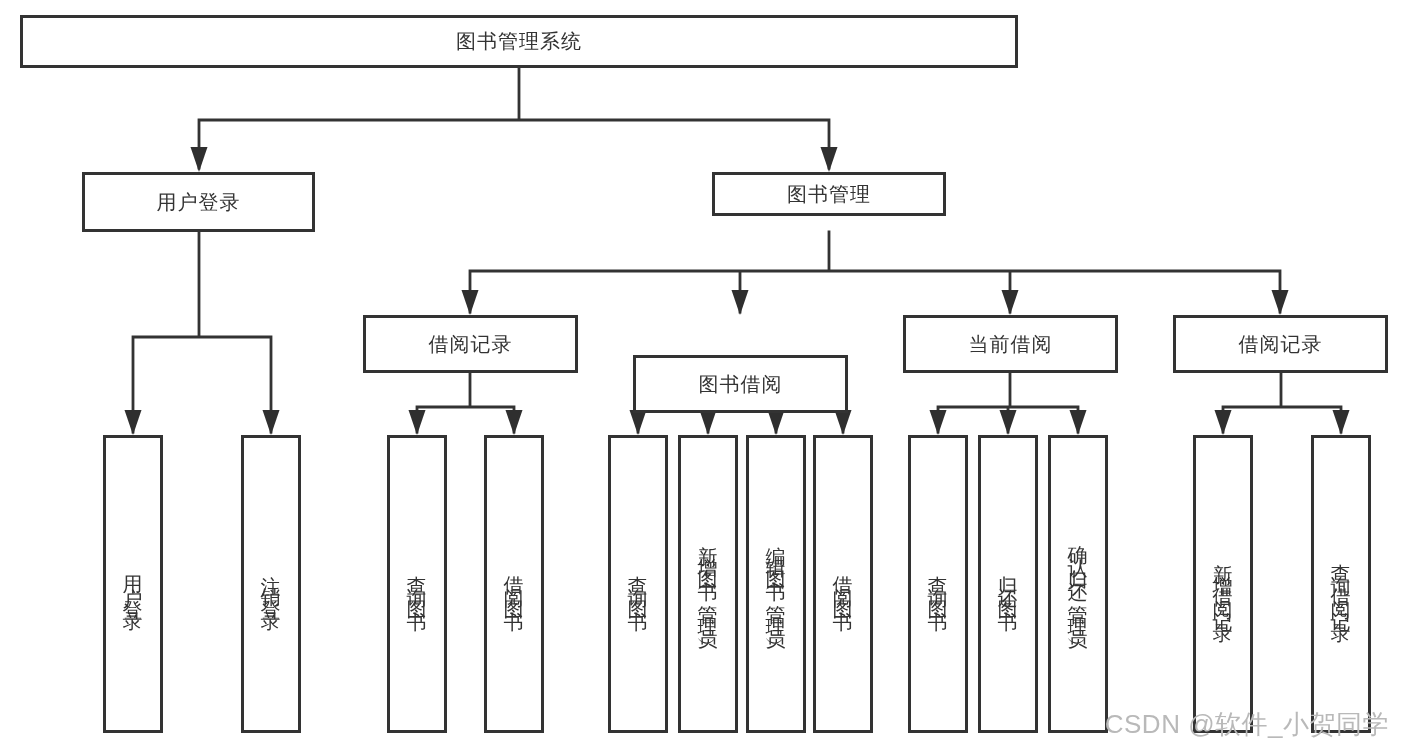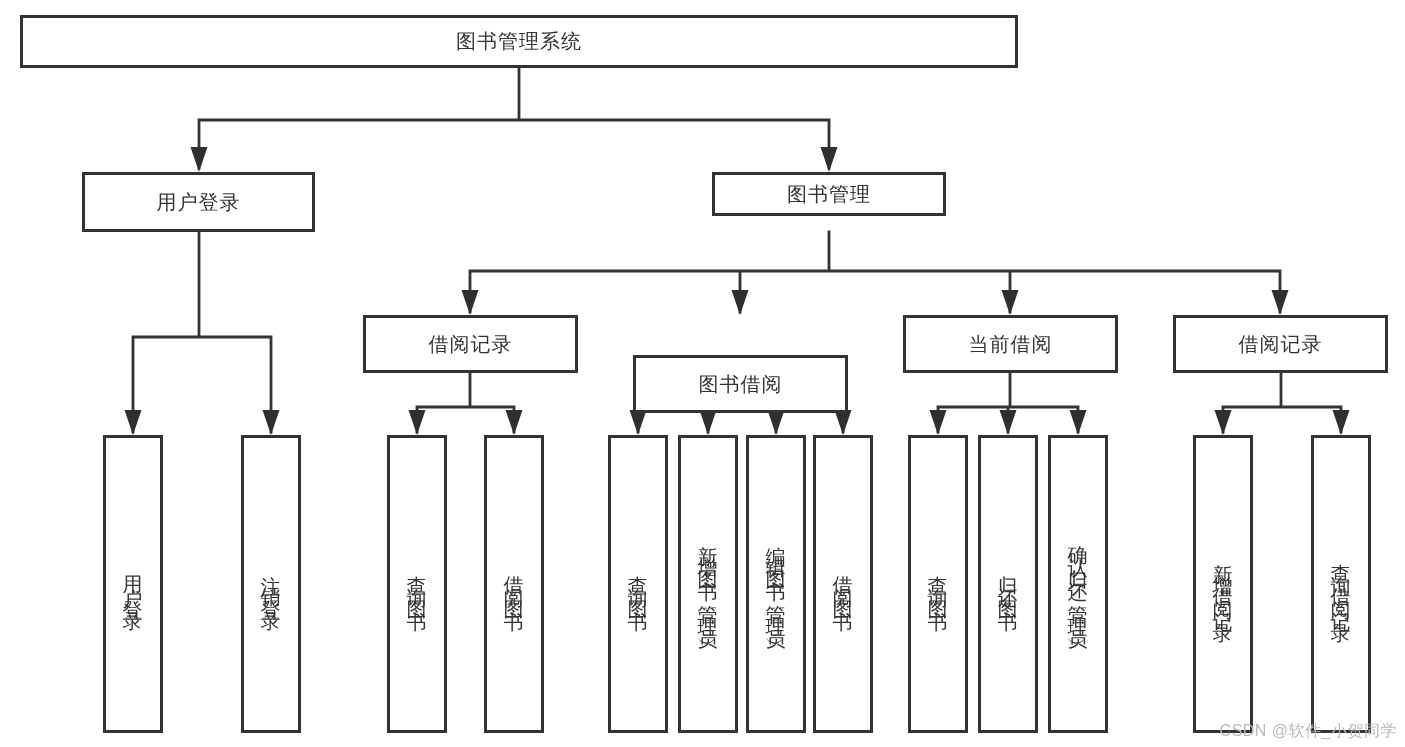--- a/index.html
+++ b/index.html
@@ -50,23 +50,23 @@
   }
   .node.v span {
     writing-mode: vertical-rl;
     text-orientation: mixed;
     font-size: 20px;
     letter-spacing: 12px;
     line-height: 1;
   }
   .watermark {
     position: absolute;
-    right: 8px;
+    right: 16px;
     bottom: 5px;
-    font-size: 16px;
+    font-size: 26px;
     letter-spacing: 0.5px;
     white-space: nowrap;
     z-index: 10;
   }
 </style>
 </head>
 <body>
 
 <div class="stage">
 

